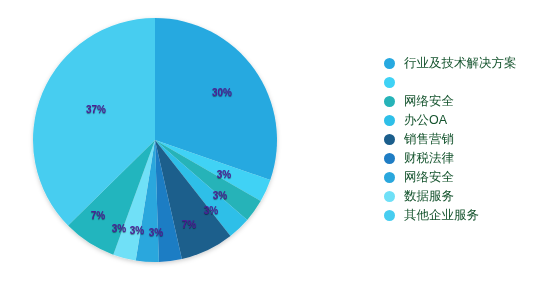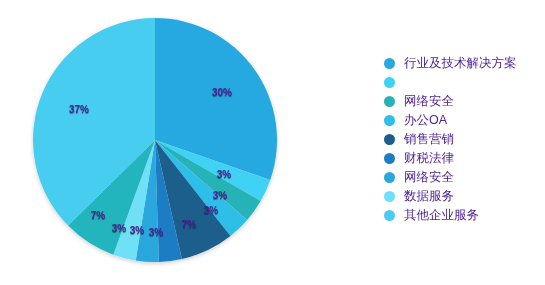--- a/index.html
+++ b/index.html
@@ -58,21 +58,21 @@
   }
   .legend-swatch {
     width: 11px;
     height: 11px;
     border-radius: 50%;
     flex: 0 0 auto;
     margin-right: 9px;
   }
   .legend-label {
     font-size: 12.5px;
-    color: #4c1d95;
+    color: #14532d;
     font-family: "Liberation Sans", "DejaVu Sans", sans-serif;
     white-space: nowrap;
     line-height: 1;
   }
 </style>
 </head>
 <body>
 
 <div id="chart-root">
 
@@ -99,21 +99,21 @@
     <div id="pie-labels">
         <div class="slice-label" style="left: 222px; top: 93px;">30%</div>
         <div class="slice-label" style="left: 224px; top: 175px;">3%</div>
         <div class="slice-label" style="left: 220px; top: 196px;">3%</div>
         <div class="slice-label" style="left: 211px; top: 211px;">3%</div>
         <div class="slice-label" style="left: 189px; top: 225px;">7%</div>
         <div class="slice-label" style="left: 156px; top: 233px;">3%</div>
         <div class="slice-label" style="left: 137px; top: 231px;">3%</div>
         <div class="slice-label" style="left: 119px; top: 229px;">3%</div>
         <div class="slice-label" style="left: 98px; top: 216px;">7%</div>
-        <div class="slice-label" style="left: 79px; top: 110px;">37%</div>
+        <div class="slice-label" style="left: 96px; top: 110px;">37%</div>
       </div>
   </div>
 
   <div id="legend">
       <div class="legend-row">
         <span class="legend-swatch" style="background: rgb(39, 169, 224);"></span>
         <span class="legend-label">行业及技术解决方案</span>
       </div>
       <div class="legend-row">
         <span class="legend-swatch" style="background: rgb(63, 210, 245);"></span>

